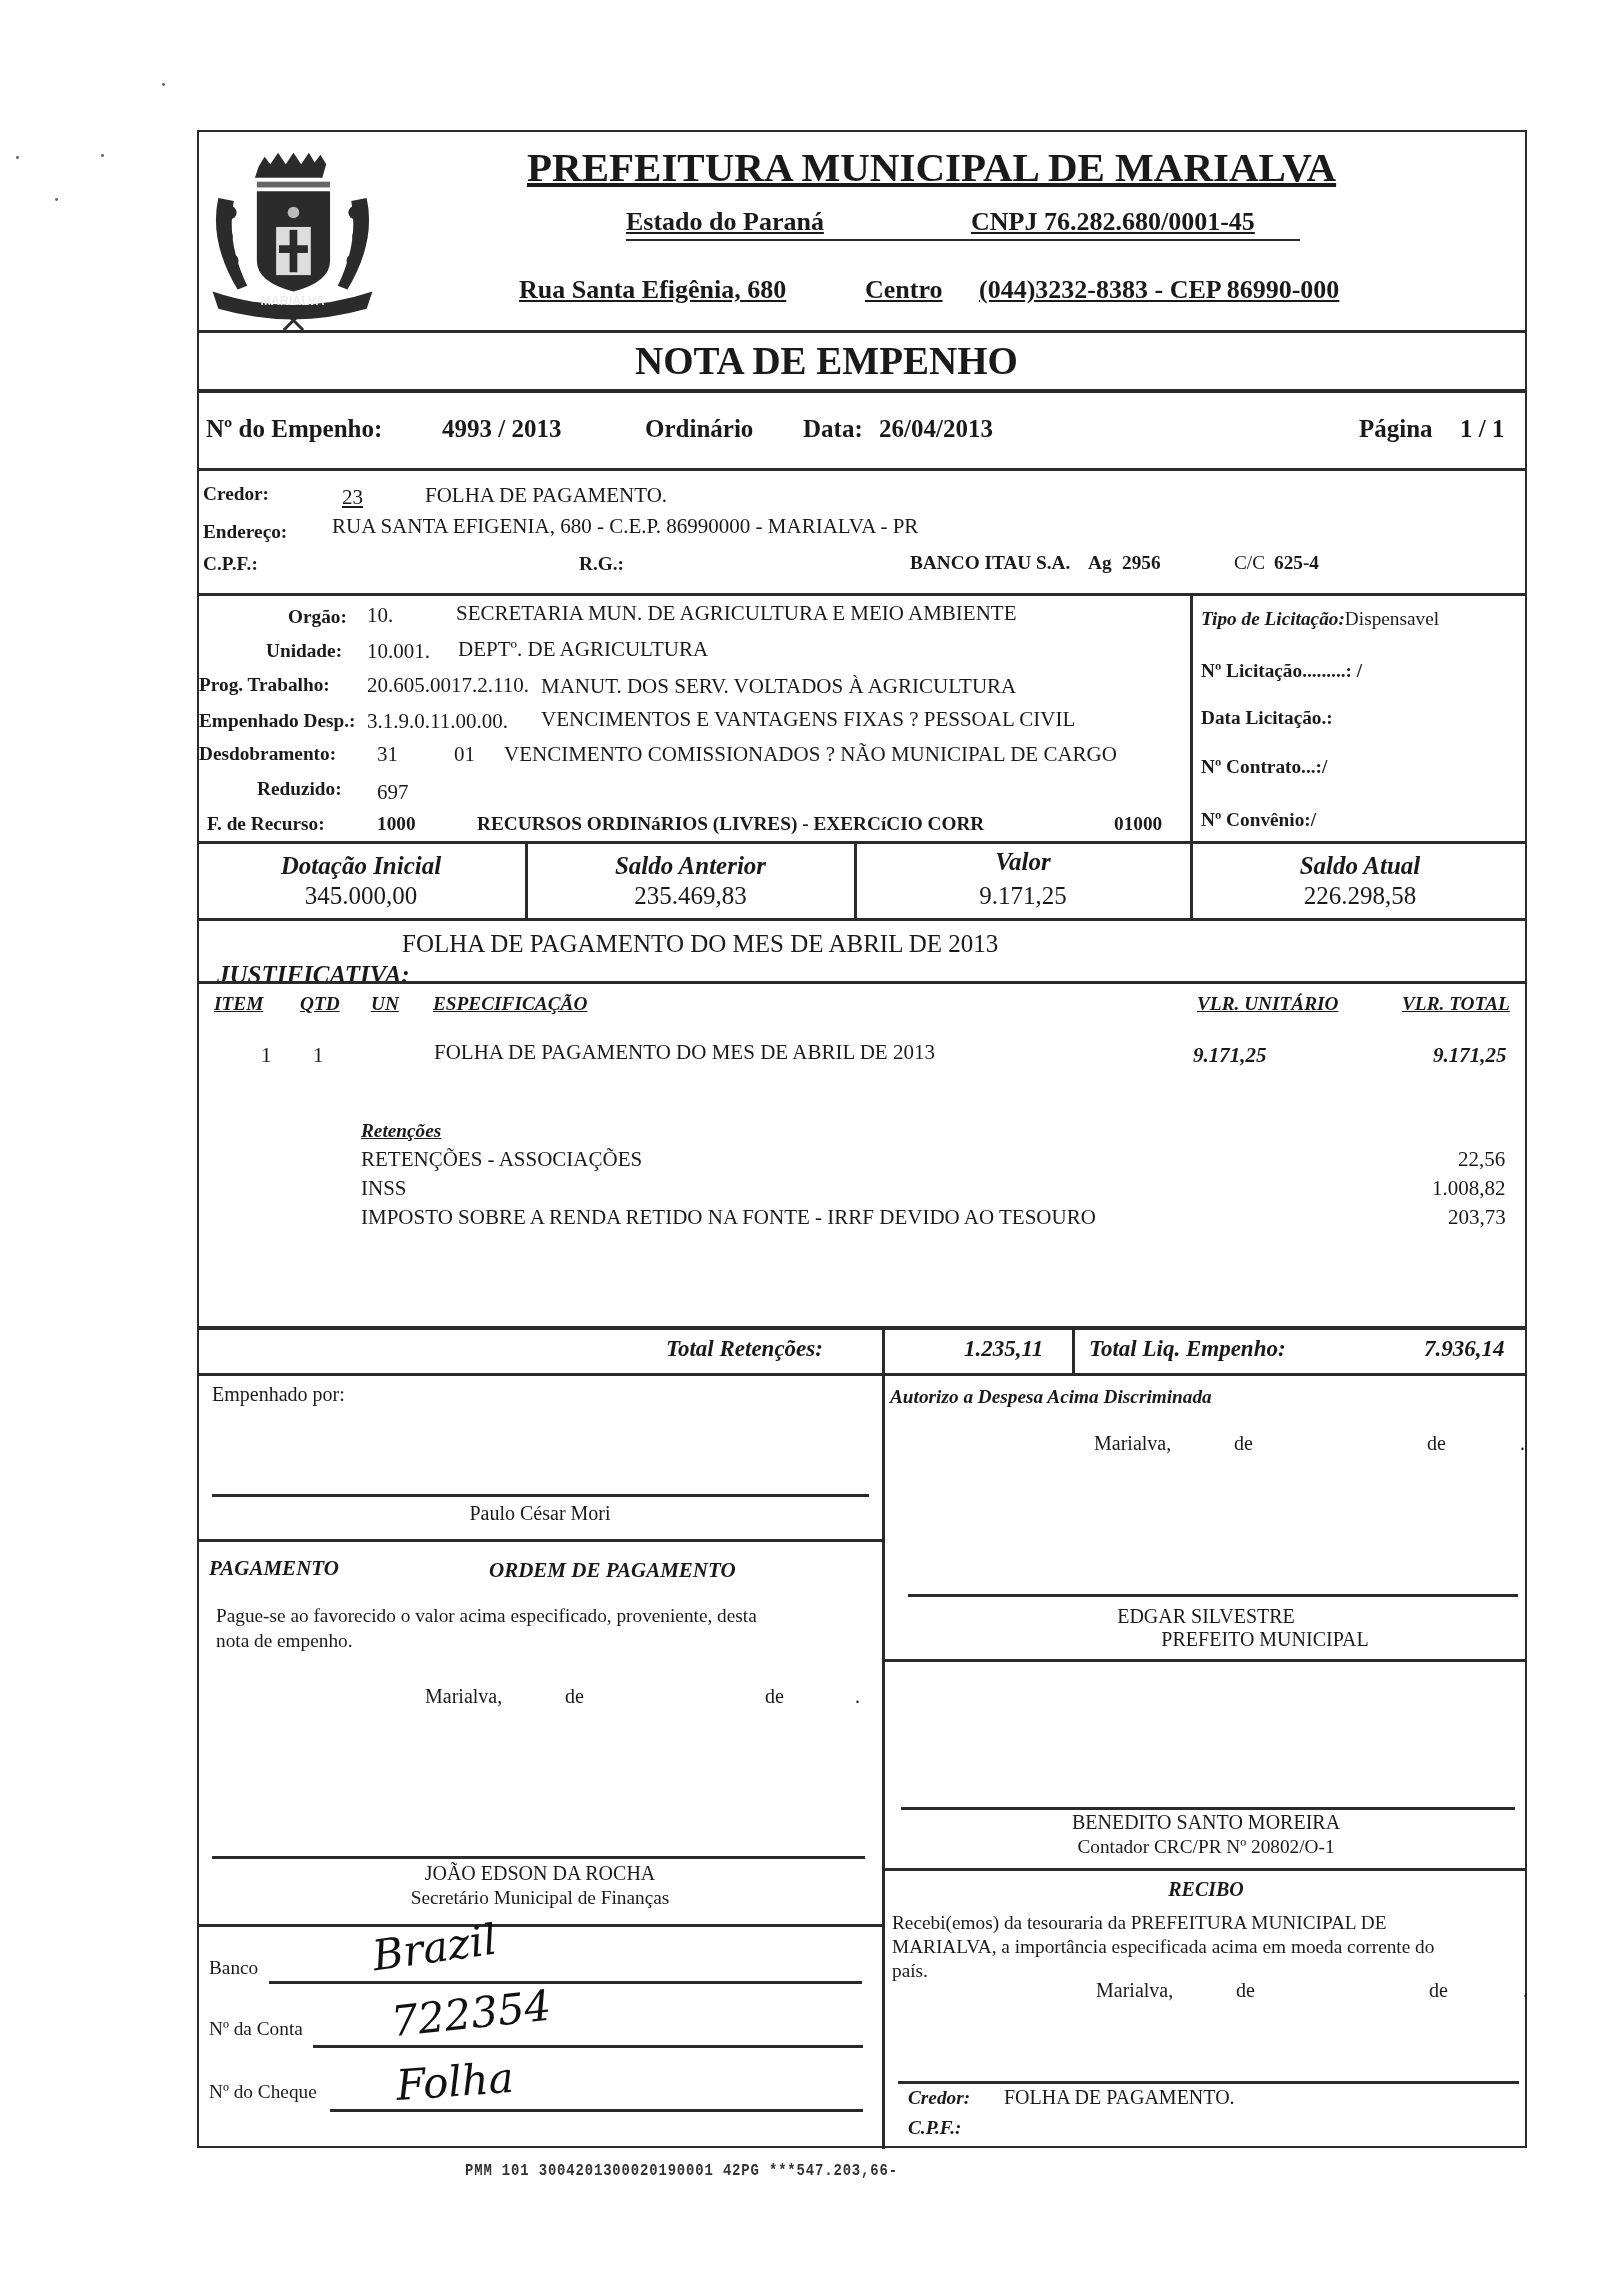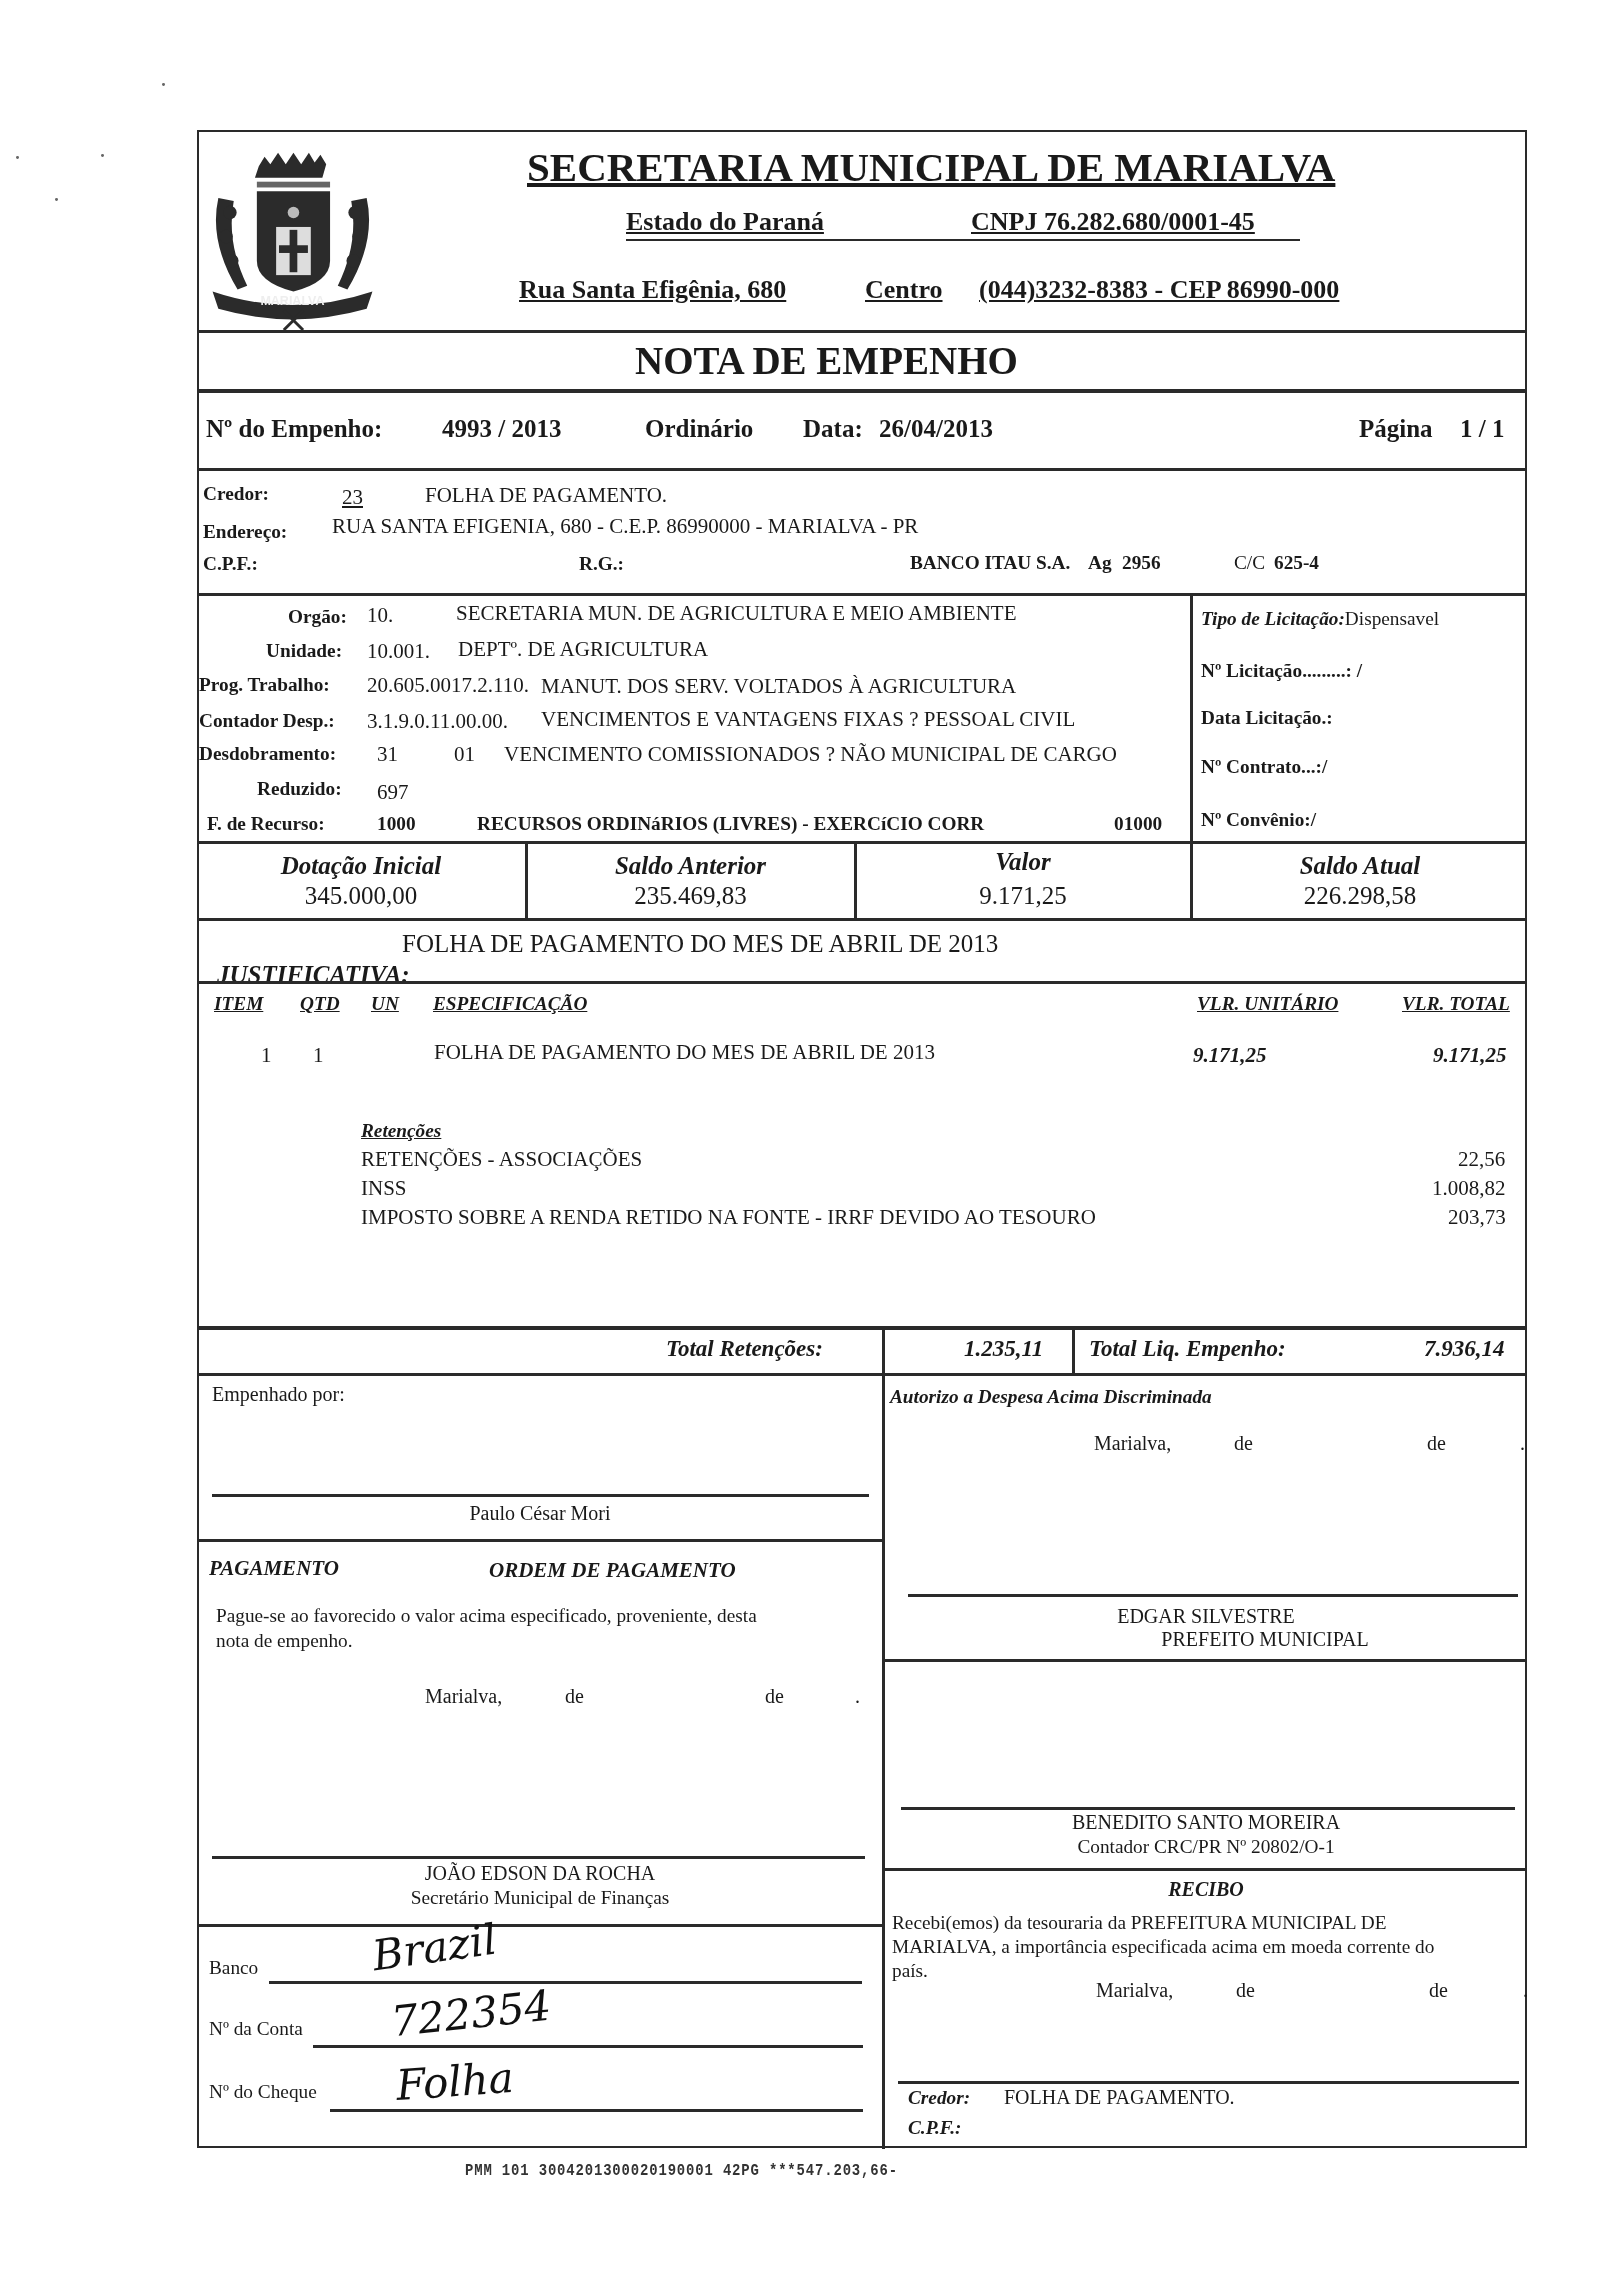--- a/index.html
+++ b/index.html
@@ -54,21 +54,21 @@
     <rect x="78" y="85" width="36" height="50"></rect>
   </g>
   <g fill="#2b2b2b">
     <rect x="92" y="88" width="8" height="44"></rect>
     <rect x="81" y="104" width="30" height="8"></rect>
     <circle cx="96" cy="70" r="6" fill="#bbb"></circle>
   </g>
   <text x="95" y="166" font-size="13" font-weight="bold" fill="#eee" text-anchor="middle" font-family="Liberation Sans, sans-serif">MARIALVA</text>
 </svg>
 
-<div class="abs title" style="left:527px;top:143px;">SECRETARIA MUNICIPAL DE MARIALVA</div>
+<div class="abs title" style="left:527px;top:143px;">PREFEITURA MUNICIPAL DE MARIALVA</div>
 <div class="abs sub" style="left:626px;top:207px;">Estado do Paraná</div>
 <div class="abs sub" style="left:971px;top:207px;">CNPJ 76.282.680/0001-45</div>
 <div class="hline thin" style="left:626px;top:239px;width:674px;"></div>
 <div class="abs sub" style="left:519px;top:275px;">Rua Santa Efigênia, 680</div>
 <div class="abs sub" style="left:865px;top:275px;">Centro</div>
 <div class="abs sub" style="left:979px;top:275px;">(044)3232-8383  -  CEP 86990-000</div>
 
 <div class="hline" style="left:197px;top:330px;width:1330px;"></div>
 <div class="abs nota" style="left:635px;top:338px;">NOTA DE EMPENHO</div>
 <div class="hline" style="left:197px;top:389px;width:1330px;height:3.9px;"></div>
@@ -102,21 +102,21 @@
 <div class="abs val" style="left:456px;top:601px;">SECRETARIA MUN. DE AGRICULTURA E MEIO AMBIENTE</div>
 
 <div class="abs lbl" style="left:266px;top:640px;font-size:19.3px;">Unidade:</div>
 <div class="abs val" style="left:367px;top:639px;">10.001.</div>
 <div class="abs val" style="left:458px;top:637px;">DEPTº. DE AGRICULTURA</div>
 
 <div class="abs lbl" style="left:199px;top:674px;font-size:19.3px;">Prog. Trabalho:</div>
 <div class="abs val" style="left:367px;top:673px;">20.605.0017.2.110.</div>
 <div class="abs val" style="left:541px;top:674px;">MANUT. DOS SERV. VOLTADOS À AGRICULTURA</div>
 
-<div class="abs lbl" style="left:199px;top:710px;font-size:19.3px;">Contador Desp.:</div>
+<div class="abs lbl" style="left:199px;top:710px;font-size:19.3px;">Empenhado Desp.:</div>
 <div class="abs val" style="left:367px;top:709px;">3.1.9.0.11.00.00.</div>
 <div class="abs val" style="left:541px;top:707px;">VENCIMENTOS E VANTAGENS FIXAS ? PESSOAL CIVIL</div>
 
 <div class="abs lbl" style="left:199px;top:743px;font-size:19.3px;">Desdobramento:</div>
 <div class="abs val" style="left:377px;top:742px;">31</div>
 <div class="abs val" style="left:454px;top:742px;">01</div>
 <div class="abs val" style="left:504px;top:742px;">VENCIMENTO COMISSIONADOS ? NÃO MUNICIPAL DE CARGO</div>
 
 <div class="abs lbl" style="left:257px;top:778px;font-size:19.3px;">Reduzido:</div>
 <div class="abs val" style="left:377px;top:780px;">697</div>

